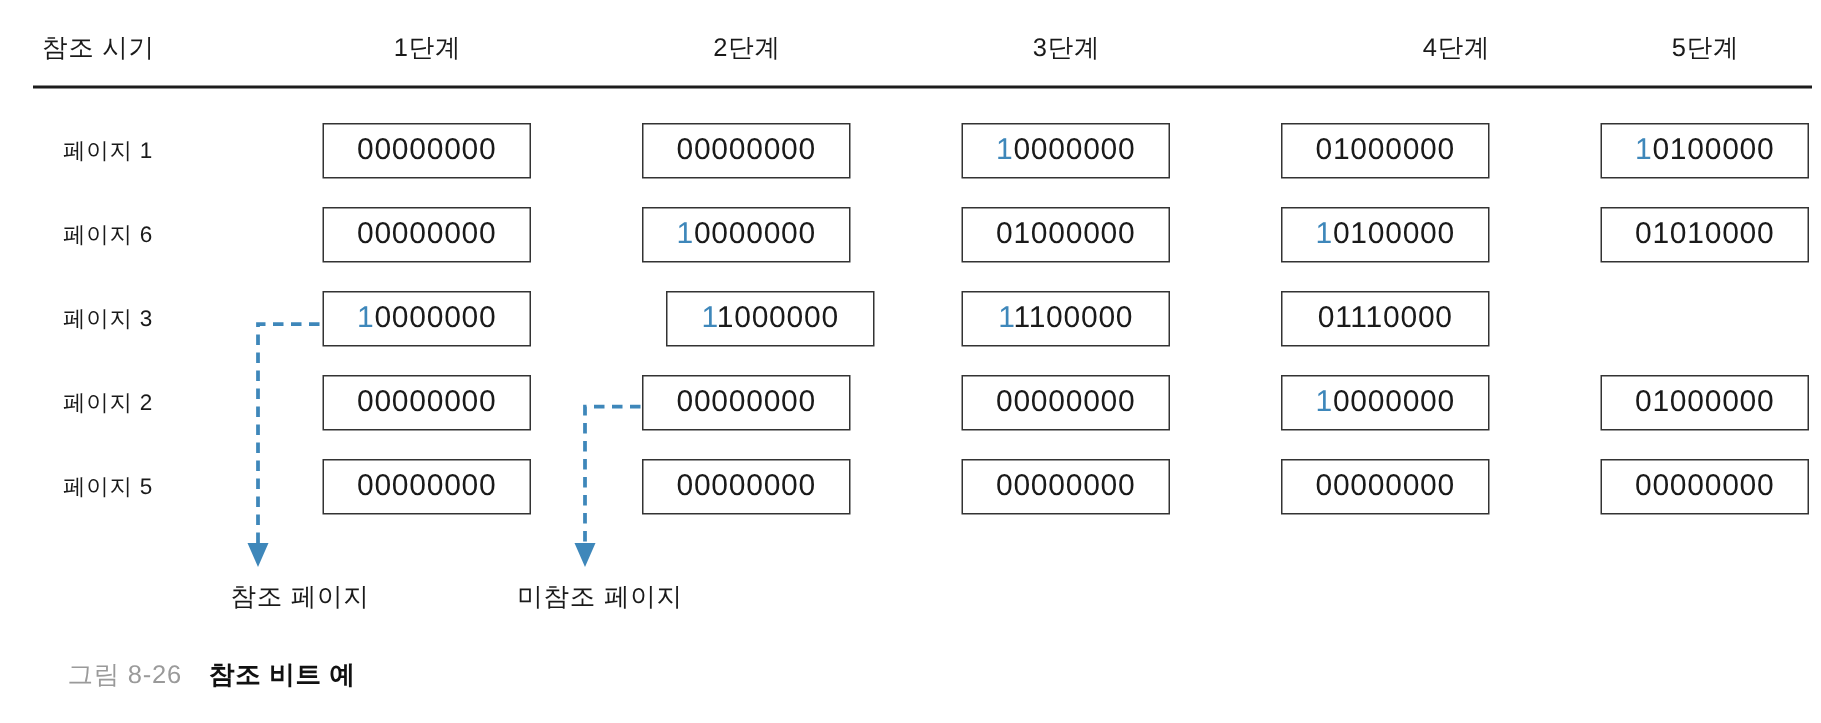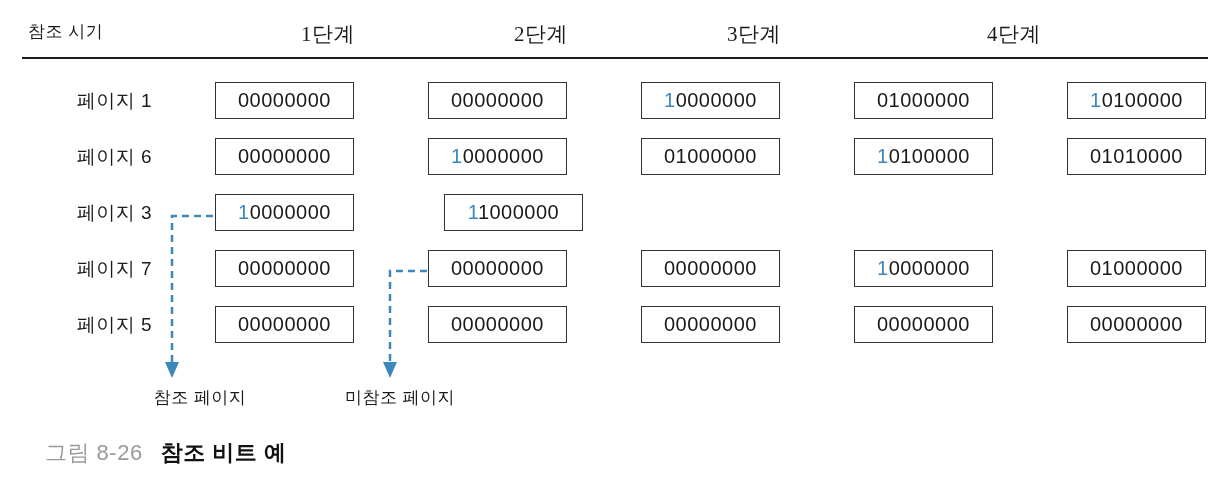--- a/index.html
+++ b/index.html
@@ -11,82 +11,85 @@
     color:#1a1a1a;
     overflow:hidden;
     padding-left:44px;
   }
   .corner-label{
     position:absolute;left:28px;top:20px;
     font-size:17px;letter-spacing:.5px;
   }
   .stage-header{
     position:absolute;top:20px;width:140px;
-    text-align:right;font-size:21px;letter-spacing:.5px;font-family:Liberation Serif, serif;
+    text-align:center;font-size:17px;letter-spacing:.5px;
   }
   .header-rule{
     position:absolute;left:22px;top:57px;width:1186px;height:2px;
     background:#1c1c1c;
   }
   .page-label{
     position:absolute;left:42px;width:110px;height:38px;
-    line-height:38px;font-size:19px;letter-spacing:.5px;text-align:right;
+    line-height:38px;font-size:15px;letter-spacing:.5px;
   }
   .bit-box{
     position:absolute;width:137px;height:35px;
     border:1.5px solid #333333;background:#ffffff;
     text-align:center;line-height:35px;
     font-size:20px;letter-spacing:.5px;
     white-space:nowrap;
   }
   .bit-hl{color:#3e87ba;}
   .bit-rest{color:#1a1a1a;}
   .svg-overlay{position:absolute;left:0;top:0;pointer-events:none;}
   .arrow-label{
     position:absolute;top:386px;height:22px;
     text-align:center;font-size:17px;letter-spacing:.5px;
   }
   .caption{
     position:absolute;left:45px;top:438px;
-    font-size:22px;white-space:nowrap;
+    font-size:17px;white-space:nowrap;
   }
   .caption-number{color:#9a9a9a;letter-spacing:.5px;}
   .caption-title{color:#111111;font-weight:bold;margin-left:18px;letter-spacing:.5px;}
 </style>
 </head>
 <body>
 
 <div id="stage">
 
   <div class="corner-label">참조 시기</div>
   <div class="stage-header" style="left:215px">1단계</div>
   <div class="stage-header" style="left:428px">2단계</div>
   <div class="stage-header" style="left:641px">3단계</div>
   <div class="stage-header" style="left:901px">4단계</div>
+  <div class="stage-header" style="left:1067px">5단계</div>
   <div class="header-rule"></div>
 
   <div class="page-label" style="top:82px">페이지 1</div>
   <div class="bit-box" style="left:215px;top:82px"><span class="bit-hl"></span><span class="bit-rest">00000000</span></div>
   <div class="bit-box" style="left:428px;top:82px"><span class="bit-hl"></span><span class="bit-rest">00000000</span></div>
   <div class="bit-box" style="left:641px;top:82px"><span class="bit-hl">1</span><span class="bit-rest">0000000</span></div>
   <div class="bit-box" style="left:854px;top:82px"><span class="bit-hl"></span><span class="bit-rest">01000000</span></div>
   <div class="bit-box" style="left:1067px;top:82px"><span class="bit-hl">1</span><span class="bit-rest">0100000</span></div>
 
   <div class="page-label" style="top:138px">페이지 6</div>
   <div class="bit-box" style="left:215px;top:138px"><span class="bit-hl"></span><span class="bit-rest">00000000</span></div>
   <div class="bit-box" style="left:428px;top:138px"><span class="bit-hl">1</span><span class="bit-rest">0000000</span></div>
   <div class="bit-box" style="left:641px;top:138px"><span class="bit-hl"></span><span class="bit-rest">01000000</span></div>
   <div class="bit-box" style="left:854px;top:138px"><span class="bit-hl">1</span><span class="bit-rest">0100000</span></div>
   <div class="bit-box" style="left:1067px;top:138px"><span class="bit-hl"></span><span class="bit-rest">01010000</span></div>
 
   <div class="page-label" style="top:194px">페이지 3</div>
   <div class="bit-box" style="left:215px;top:194px"><span class="bit-hl">1</span><span class="bit-rest">0000000</span></div>
   <div class="bit-box" style="left:444px;top:194px"><span class="bit-hl">1</span><span class="bit-rest">1000000</span></div>
+  <div class="bit-box" style="left:641px;top:194px"><span class="bit-hl">1</span><span class="bit-rest">1100000</span></div>
+  <div class="bit-box" style="left:854px;top:194px"><span class="bit-hl"></span><span class="bit-rest">01110000</span></div>
 
-  <div class="page-label" style="top:250px">페이지 7</div>
+  <div class="page-label" style="top:250px">페이지 2</div>
   <div class="bit-box" style="left:215px;top:250px"><span class="bit-hl"></span><span class="bit-rest">00000000</span></div>
   <div class="bit-box" style="left:428px;top:250px"><span class="bit-hl"></span><span class="bit-rest">00000000</span></div>
   <div class="bit-box" style="left:641px;top:250px"><span class="bit-hl"></span><span class="bit-rest">00000000</span></div>
   <div class="bit-box" style="left:854px;top:250px"><span class="bit-hl">1</span><span class="bit-rest">0000000</span></div>
   <div class="bit-box" style="left:1067px;top:250px"><span class="bit-hl"></span><span class="bit-rest">01000000</span></div>
 
   <div class="page-label" style="top:306px">페이지 5</div>
   <div class="bit-box" style="left:215px;top:306px"><span class="bit-hl"></span><span class="bit-rest">00000000</span></div>
   <div class="bit-box" style="left:428px;top:306px"><span class="bit-hl"></span><span class="bit-rest">00000000</span></div>
   <div class="bit-box" style="left:641px;top:306px"><span class="bit-hl"></span><span class="bit-rest">00000000</span></div>

